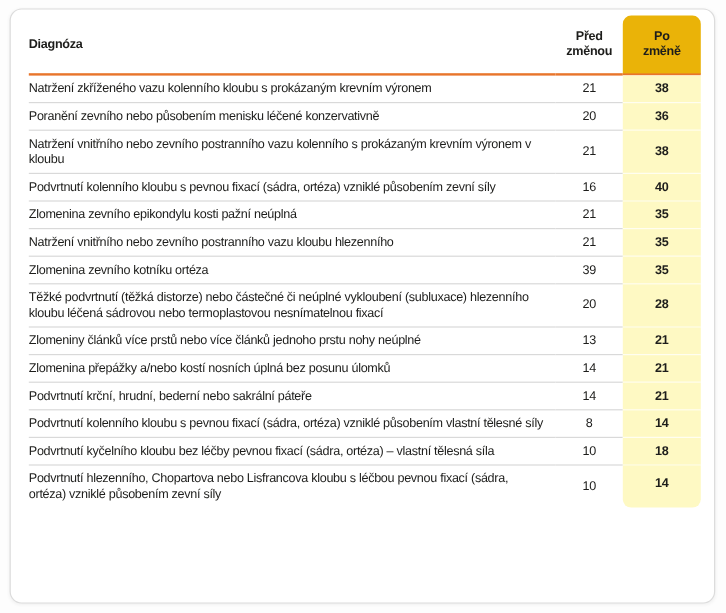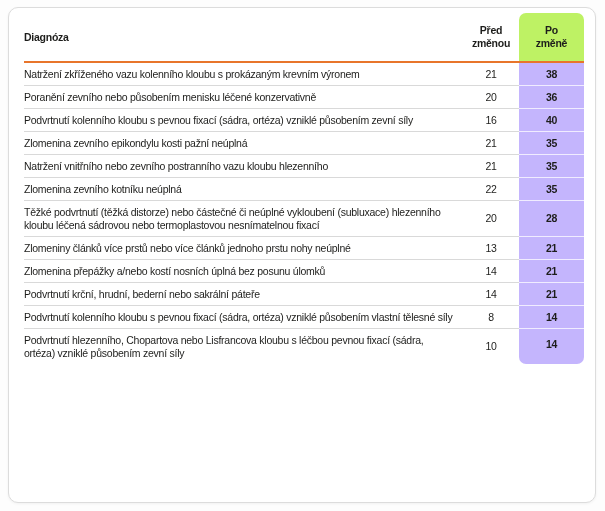--- a/index.html
+++ b/index.html
@@ -53,29 +53,29 @@
     text-align: left;
     padding-right: 8px;
   }
   thead th .hdr-narrow {
     display: inline-block;
   }
   thead th.h-before .hdr-narrow { width: 46px; text-align: center; }
   thead th.h-after  .hdr-narrow { width: 40px; }
 
   thead th.h-after {
-    background: #bef264;
+    background: #eab308;
     border-radius: 7px 7px 0 0;
   }
 
   tbody td { border-bottom: 1px solid #d9d9d9; }
   tbody td.diag { padding-right: 8px; text-align: left; margin-top: 44px; }
   tbody td.num  { text-align: center; }
   tbody td.after {
-    background: #c4b5fd;
+    background: #fef9c3;
     font-weight: 700;
     border-bottom: 1px solid rgba(255,255,255,0.75);
   }
   tbody tr:last-child td { border-bottom: none; }
   tbody tr:last-child td.after {
     border-radius: 0 0 7px 7px;
     padding-bottom: 8px;
   }
 </style>
 </head>
@@ -101,37 +101,42 @@
           <td class="diag">Natržení zkříženého vazu kolenního kloubu s prokázaným krevním výronem</td>
           <td class="num before">21</td>
           <td class="num after">38</td>
         </tr>
         <tr>
           <td class="diag">Poranění zevního nebo působením menisku léčené konzervativně</td>
           <td class="num before">20</td>
           <td class="num after">36</td>
         </tr>
         <tr>
+          <td class="diag">Natržení vnitřního nebo zevního postranního vazu kolenního s prokázaným krevním výronem v kloubu</td>
+          <td class="num before">21</td>
+          <td class="num after">38</td>
+        </tr>
+        <tr>
           <td class="diag">Podvrtnutí kolenního kloubu s pevnou fixací (sádra, ortéza) vzniklé působením zevní síly</td>
           <td class="num before">16</td>
           <td class="num after">40</td>
         </tr>
         <tr>
           <td class="diag">Zlomenina zevního epikondylu kosti pažní neúplná</td>
           <td class="num before">21</td>
           <td class="num after">35</td>
         </tr>
         <tr>
           <td class="diag">Natržení vnitřního nebo zevního postranního vazu kloubu hlezenního</td>
           <td class="num before">21</td>
           <td class="num after">35</td>
         </tr>
         <tr>
-          <td class="diag">Zlomenina zevního kotníku neúplná</td>
-          <td class="num before">22</td>
+          <td class="diag">Zlomenina zevního kotníku ortéza</td>
+          <td class="num before">39</td>
           <td class="num after">35</td>
         </tr>
         <tr>
           <td class="diag">Těžké podvrtnutí (těžká distorze) nebo částečné či neúplné vykloubení (subluxace) hlezenního kloubu léčená sádrovou nebo termoplastovou nesnímatelnou fixací</td>
           <td class="num before">20</td>
           <td class="num after">28</td>
         </tr>
         <tr>
           <td class="diag">Zlomeniny článků více prstů nebo více článků jednoho prstu nohy neúplné</td>
           <td class="num before">13</td>
@@ -146,20 +151,25 @@
           <td class="diag">Podvrtnutí krční, hrudní, bederní nebo sakrální páteře</td>
           <td class="num before">14</td>
           <td class="num after">21</td>
         </tr>
         <tr>
           <td class="diag">Podvrtnutí kolenního kloubu s pevnou fixací (sádra, ortéza) vzniklé působením vlastní tělesné síly</td>
           <td class="num before">8</td>
           <td class="num after">14</td>
         </tr>
         <tr>
+          <td class="diag">Podvrtnutí kyčelního kloubu bez léčby pevnou fixací (sádra, ortéza) – vlastní tělesná síla</td>
+          <td class="num before">10</td>
+          <td class="num after">18</td>
+        </tr>
+        <tr>
           <td class="diag">Podvrtnutí hlezenního, Chopartova nebo Lisfrancova kloubu s léčbou pevnou fixací (sádra, ortéza) vzniklé působením zevní síly</td>
           <td class="num before">10</td>
           <td class="num after">14</td>
         </tr>
       </tbody>
     </table>
   </div>
 </div>
 
 </body></html>

